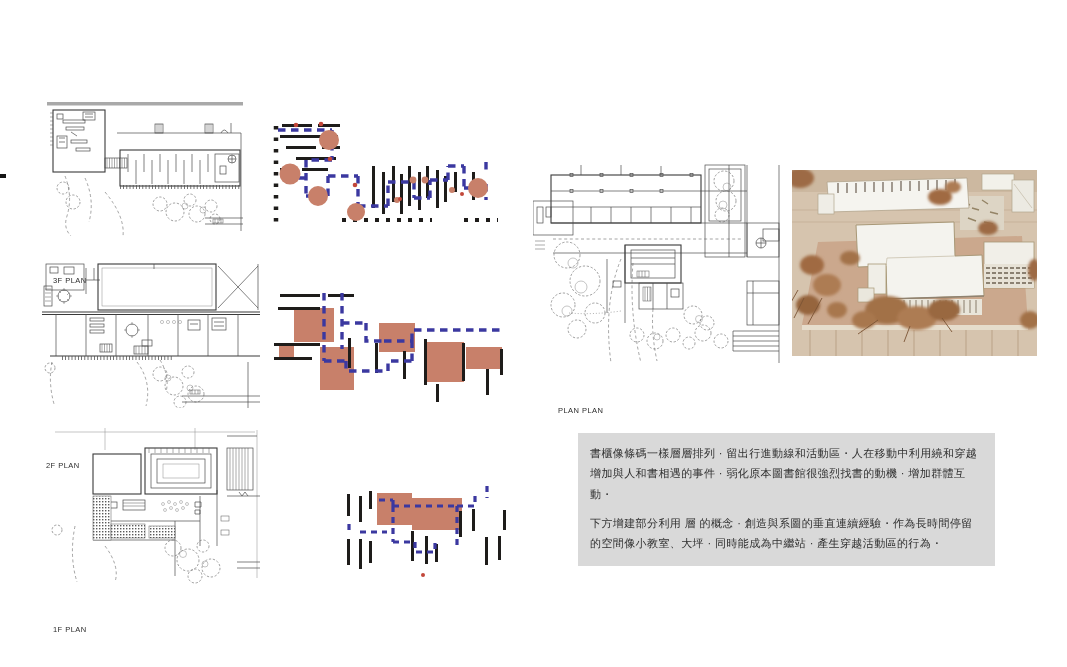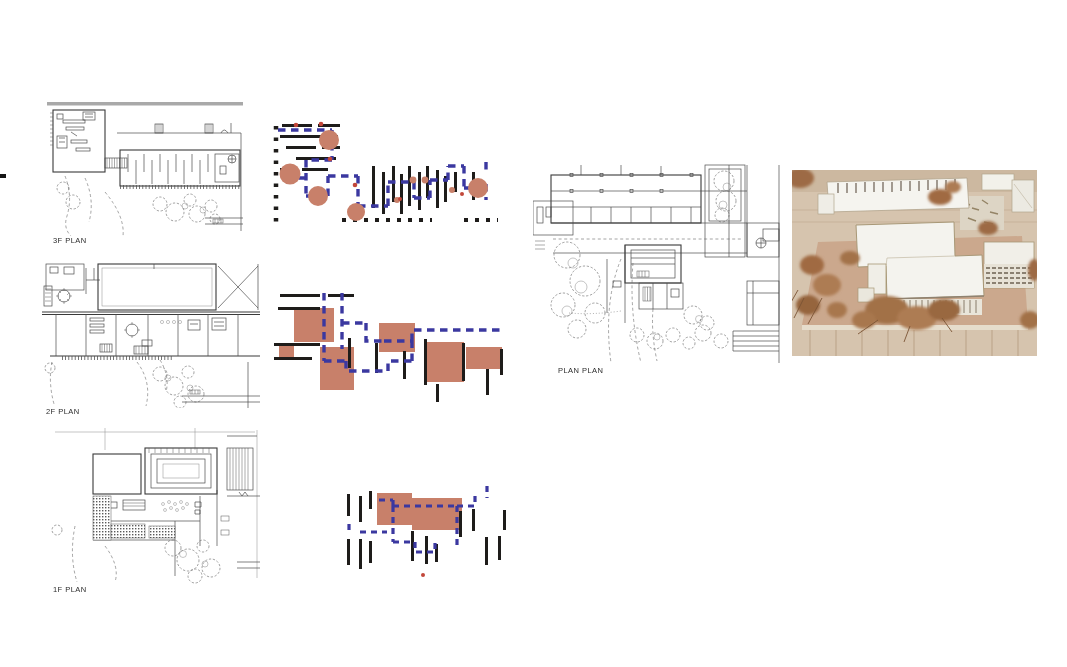--- a/index.html
+++ b/index.html
@@ -5,20 +5,21 @@
   * { margin:0; padding:0; box-sizing:border-box; }
   html,body { background:#fff; }
   .page {
     position:relative; width:1067px; height:667px; background:#ffffff;
     overflow:hidden; font-family:"Liberation Sans", sans-serif;
   }
   .abs { position:absolute; }
   .plan-label {
     position:absolute; font-size:7.5px; letter-spacing:.45px; color:#2b2b2b;
     font-family:"Liberation Sans", sans-serif;
+    margin-top:40px;
   }
   .edge-mark { position:absolute; left:0; top:174px; width:6px; height:4px; background:#151515; }
   .text-panel {
     position:absolute; left:578px; top:433px; width:417px; min-height:100px;
     background:#d9d9d9; padding:10px 12px 12px 12px;
   }
   .text-panel p {
     font-size:11px; line-height:1.85; color:#2f2f2f; letter-spacing:.4px;
     font-weight:500; font-family:"Liberation Sans", sans-serif;
   }
@@ -185,21 +186,21 @@
     <circle cx="146" cy="114" r="6" class="tree"></circle>
       <circle cx="154" cy="136" r="8" class="tree"></circle>
     <circle cx="138" cy="144" r="6" class="tree"></circle>
       <circle cx="8" cy="110" r="5" class="tree"></circle>
     <circle cx="126" cy="120" r="3" class="lnt"></circle>
       <circle cx="148" cy="130" r="3" class="lnt"></circle>
     <path class="ln" d="M140,138h78 M140,144h78 M206,104v46"></path>
     <rect x="148" y="132" width="10" height="4" class="hat"></rect>
       <path class="hat" d="M150,132v4 M153,132v4 M156,132v4"></path>
   </svg>
-  <div class="plan-label" style="left:46px; top:407px;">2F PLAN</div>
+  <div class="plan-label" style="left:46px; top:421px;">2F PLAN</div>
 
   <svg class="abs" style="left:272px; top:283px;" width="232" height="122" viewBox="0 0 232 122">
     <rect x="22" y="25" width="40" height="34" class="sal"></rect>
     <rect x="7" y="60" width="15" height="15" class="sal"></rect>
     <rect x="48" y="64" width="34" height="43" class="sal"></rect>
     <rect x="107" y="40" width="36" height="29" class="sal"></rect>
     <rect x="155" y="59" width="37" height="40" class="sal"></rect>
     <rect x="194" y="64" width="36" height="22" class="sal"></rect>
     <rect x="8" y="11" width="40" height="3" class="bar"></rect>
       <rect x="56" y="11" width="26" height="3" class="bar"></rect>
@@ -424,14 +425,18 @@
       <ellipse cx="72" cy="150" rx="12" ry="9" fill="#a8774e"></ellipse>
       <ellipse cx="148" cy="27" rx="12" ry="8" fill="#a06b42"></ellipse>
       <ellipse cx="161" cy="17" rx="8" ry="6" fill="#ad7c52"></ellipse>
       <ellipse cx="196" cy="58" rx="10" ry="7" fill="#9d6a45"></ellipse>
       <ellipse cx="238" cy="150" rx="10" ry="9" fill="#a27147"></ellipse>
       <ellipse cx="242" cy="100" rx="6" ry="11" fill="#9d6a45"></ellipse>
     </g>
     <path d="M6,120l-8,14 M12,128l-10,20 M30,128l-14,26 M86,150l-20,14 M118,156l-6,16 M150,148l10,14" stroke="#7a5334" stroke-width=".9" fill="none"></path>
   </svg>
 
+  <div class="text-panel">
+    <p>書櫃像條碼一樣層層排列 · 留出行進動線和活動區・人在移動中利用繞和穿越增加與人和書相遇的事件 · 弱化原本圖書館很強烈找書的動機 · 增加群體互動・</p>
+    <p>下方增建部分利用 層 的概念 · 創造與系圖的垂直連續經驗・作為長時間停留的空間像小教室、大坪 · 同時能成為中繼站 · 產生穿越活動區的行為・</p>
+  </div>
 
 </div>
 
 </body></html>

